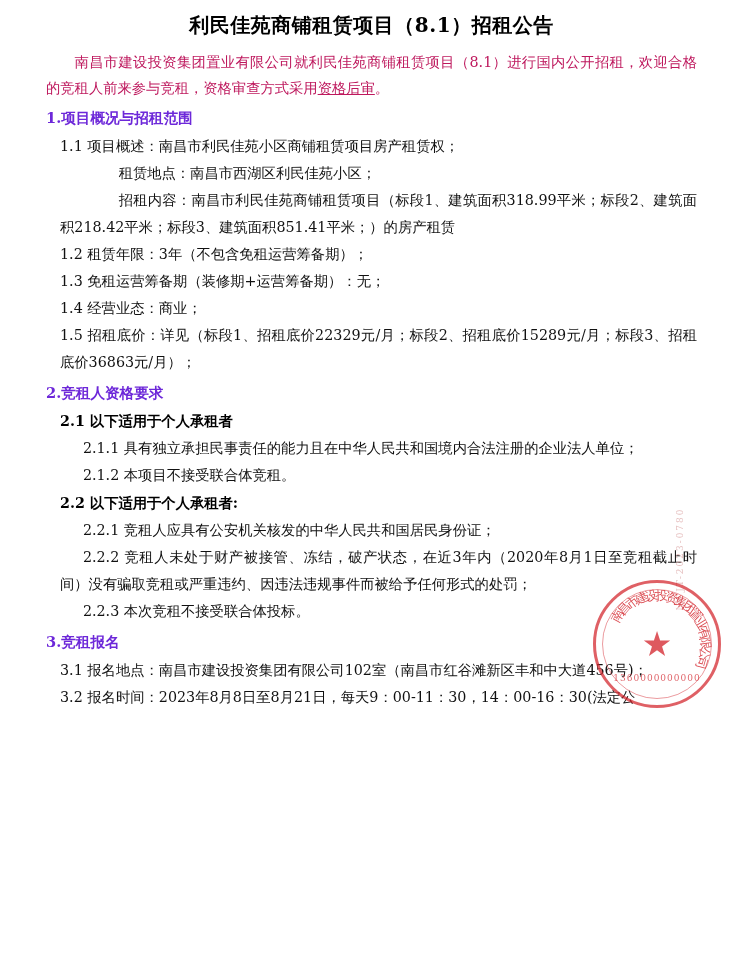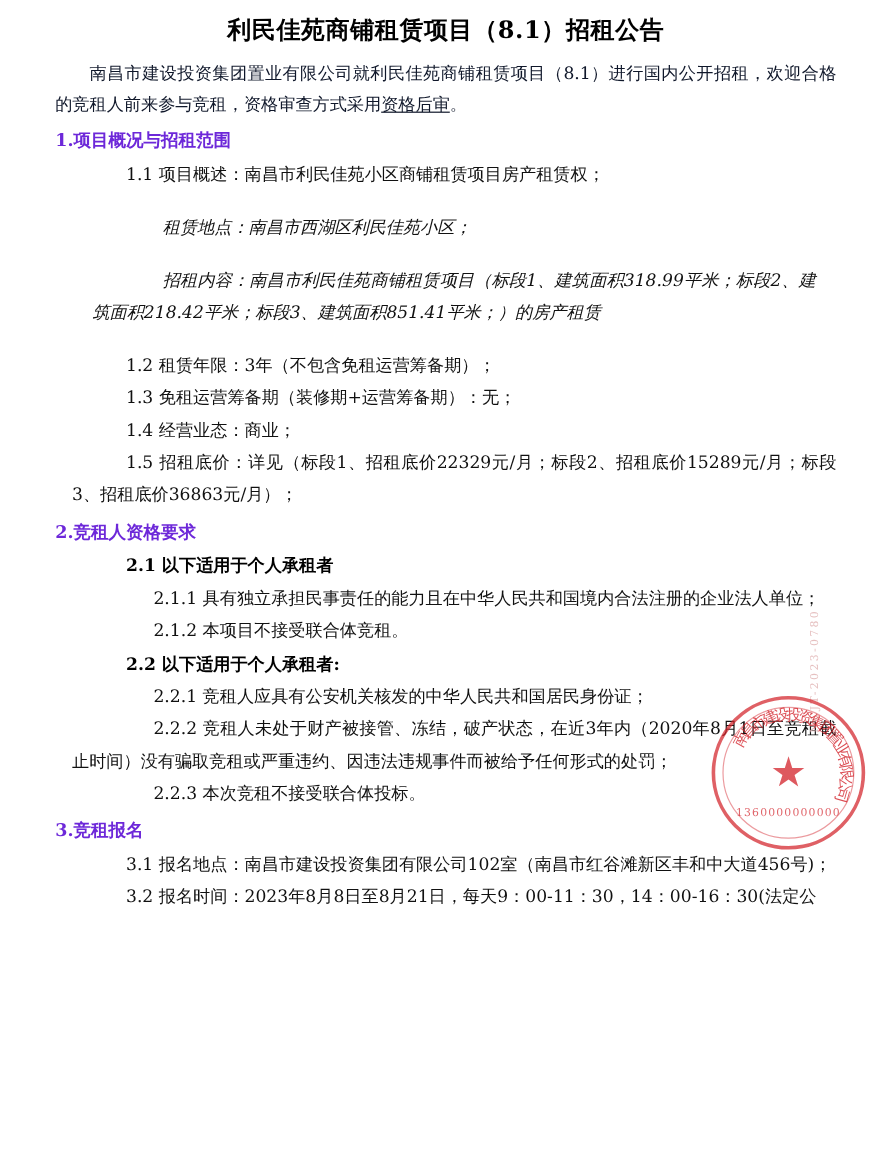--- a/index.html
+++ b/index.html
@@ -30,21 +30,21 @@
     letter-spacing: 0.5px;
     margin: 4px 0 10px 0;
     color: #000;
   }
   .para {
     font-size: 14.3px;
     line-height: 26px;
     text-align: justify;
     text-justify: inter-ideograph;
     margin: 0 0 2px 0;
-    color: #0f172a;
+    color: #be185d;
   }
   .indent2 {
     text-indent: 2em;
   }
   .sec-head {
     font-size: 14.6px;
     font-weight: bold;
     line-height: 28px;
     margin: 3px 0 1px 0;
     color: #6d28d9;
@@ -69,33 +69,31 @@
     line-height: 27px;
     margin: 0;
     padding-left: 14px;
     text-indent: 1.6em;
     text-align: justify;
     text-justify: inter-ideograph;
   }
   .cont {
     font-size: 14.3px;
     line-height: 27px;
-    margin: 17px;
+    margin: 0;
     padding-left: 14px;
     text-indent: 4.1em;
     text-align: justify;
     text-justify: inter-ideograph;
-    font-style: italic;
   }
   .u {
     text-decoration: underline;
   }
   .num {
     font-family: "DejaVu Serif", "Liberation Serif", serif;
-    margin-left: 45px;
   }
   
   .seal {
     position: absolute;
     right: 22px;
     bottom: 156px;
     width: 128px;
     height: 128px;
     pointer-events: none;
   }

